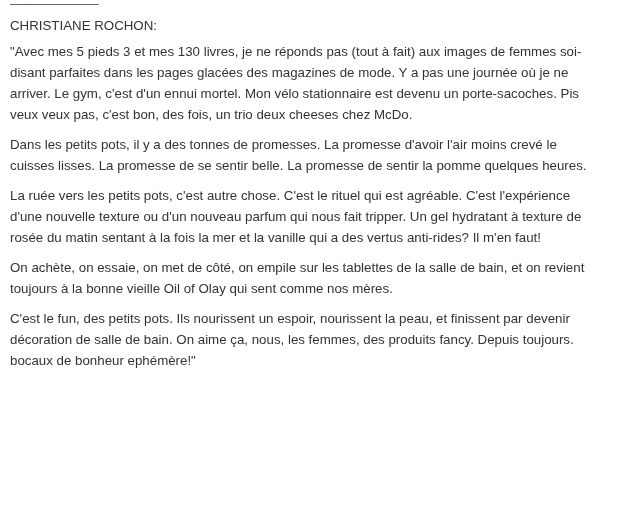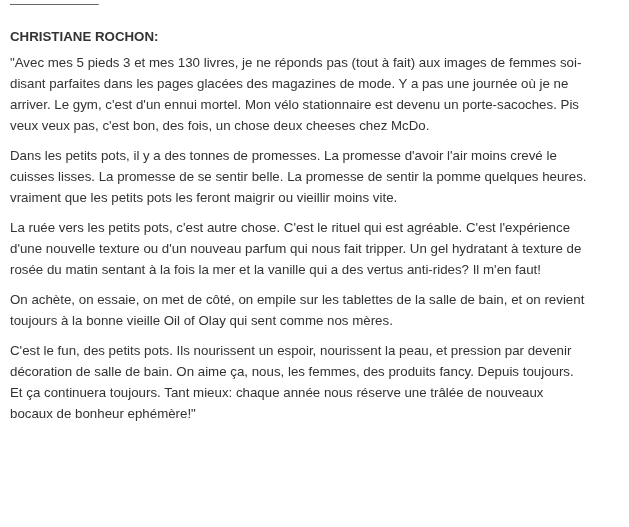--- a/index.html
+++ b/index.html
@@ -19,23 +19,23 @@
     height: 6px;
     overflow: hidden;
   }
   .separator-clip span {
     display: block;
     margin-top: -13px;
     white-space: pre;
     color: #444444;
   }
   .heading {
-    margin: 20px 0 5px 0;
+    margin: 9px 0 5px 0;
     font-size: 13.3px;
-    font-weight: bold;
+    font-weight: normal;
     line-height: 21px;
     white-space: pre;
   }
   .para { margin: 0 0 9px 0; }
   .line { white-space: pre; height: 21px; }
 </style>
 </head>
 <body>
 
 <div class="doc">
@@ -43,41 +43,39 @@
   <div class="separator-clip">
     <span>____________</span>
   </div>
 
   <div class="heading">CHRISTIANE ROCHON:</div>
 
   <div class="para">
     <div class="line">"Avec mes 5 pieds 3 et mes 130 livres, je ne réponds pas (tout à fait) aux images de femmes soi-</div>
     <div class="line">disant parfaites dans les pages glacées des magazines de mode. Y a pas une journée où je ne</div>
     <div class="line">arriver. Le gym, c'est d'un ennui mortel. Mon vélo stationnaire est devenu un porte-sacoches. Pis</div>
-    <div class="line">veux veux pas, c'est bon, des fois, un chose deux cheeses chez McDo.</div>
+    <div class="line">veux veux pas, c'est bon, des fois, un trio deux cheeses chez McDo.</div>
   </div>
 
 
   <div class="para">
     <div class="line">Dans les petits pots, il y a des tonnes de promesses. La promesse d'avoir l'air moins crevé le</div>
     <div class="line">cuisses lisses. La promesse de se sentir belle. La promesse de sentir la pomme quelques heures.</div>
-    <div class="line">vraiment que les petits pots les feront maigrir ou vieillir moins vite.</div>
   </div>
 
   <div class="para">
     <div class="line">La ruée vers les petits pots, c'est autre chose. C'est le rituel qui est agréable. C'est l'expérience</div>
     <div class="line">d'une nouvelle texture ou d'un nouveau parfum qui nous fait tripper. Un gel hydratant à texture de</div>
     <div class="line">rosée du matin sentant à la fois la mer et la vanille qui a des vertus anti-rides? Il m'en faut!</div>
   </div>
 
   <div class="para">
     <div class="line">On achète, on essaie, on met de côté, on empile sur les tablettes de la salle de bain, et on revient</div>
     <div class="line">toujours à la bonne vieille Oil of Olay qui sent comme nos mères.</div>
   </div>
 
   <div class="para">
-    <div class="line">C'est le fun, des petits pots. Ils nourissent un espoir, nourissent la peau, et pression par devenir</div>
+    <div class="line">C'est le fun, des petits pots. Ils nourissent un espoir, nourissent la peau, et finissent par devenir</div>
     <div class="line">décoration de salle de bain. On aime ça, nous, les femmes, des produits fancy. Depuis toujours.</div>
-    <div class="line">Et ça continuera toujours. Tant mieux: chaque année nous réserve une trâlée de nouveaux</div>
     <div class="line">bocaux de bonheur ephémère!"</div>
   </div>
 
 </div>
 
 </body></html>

